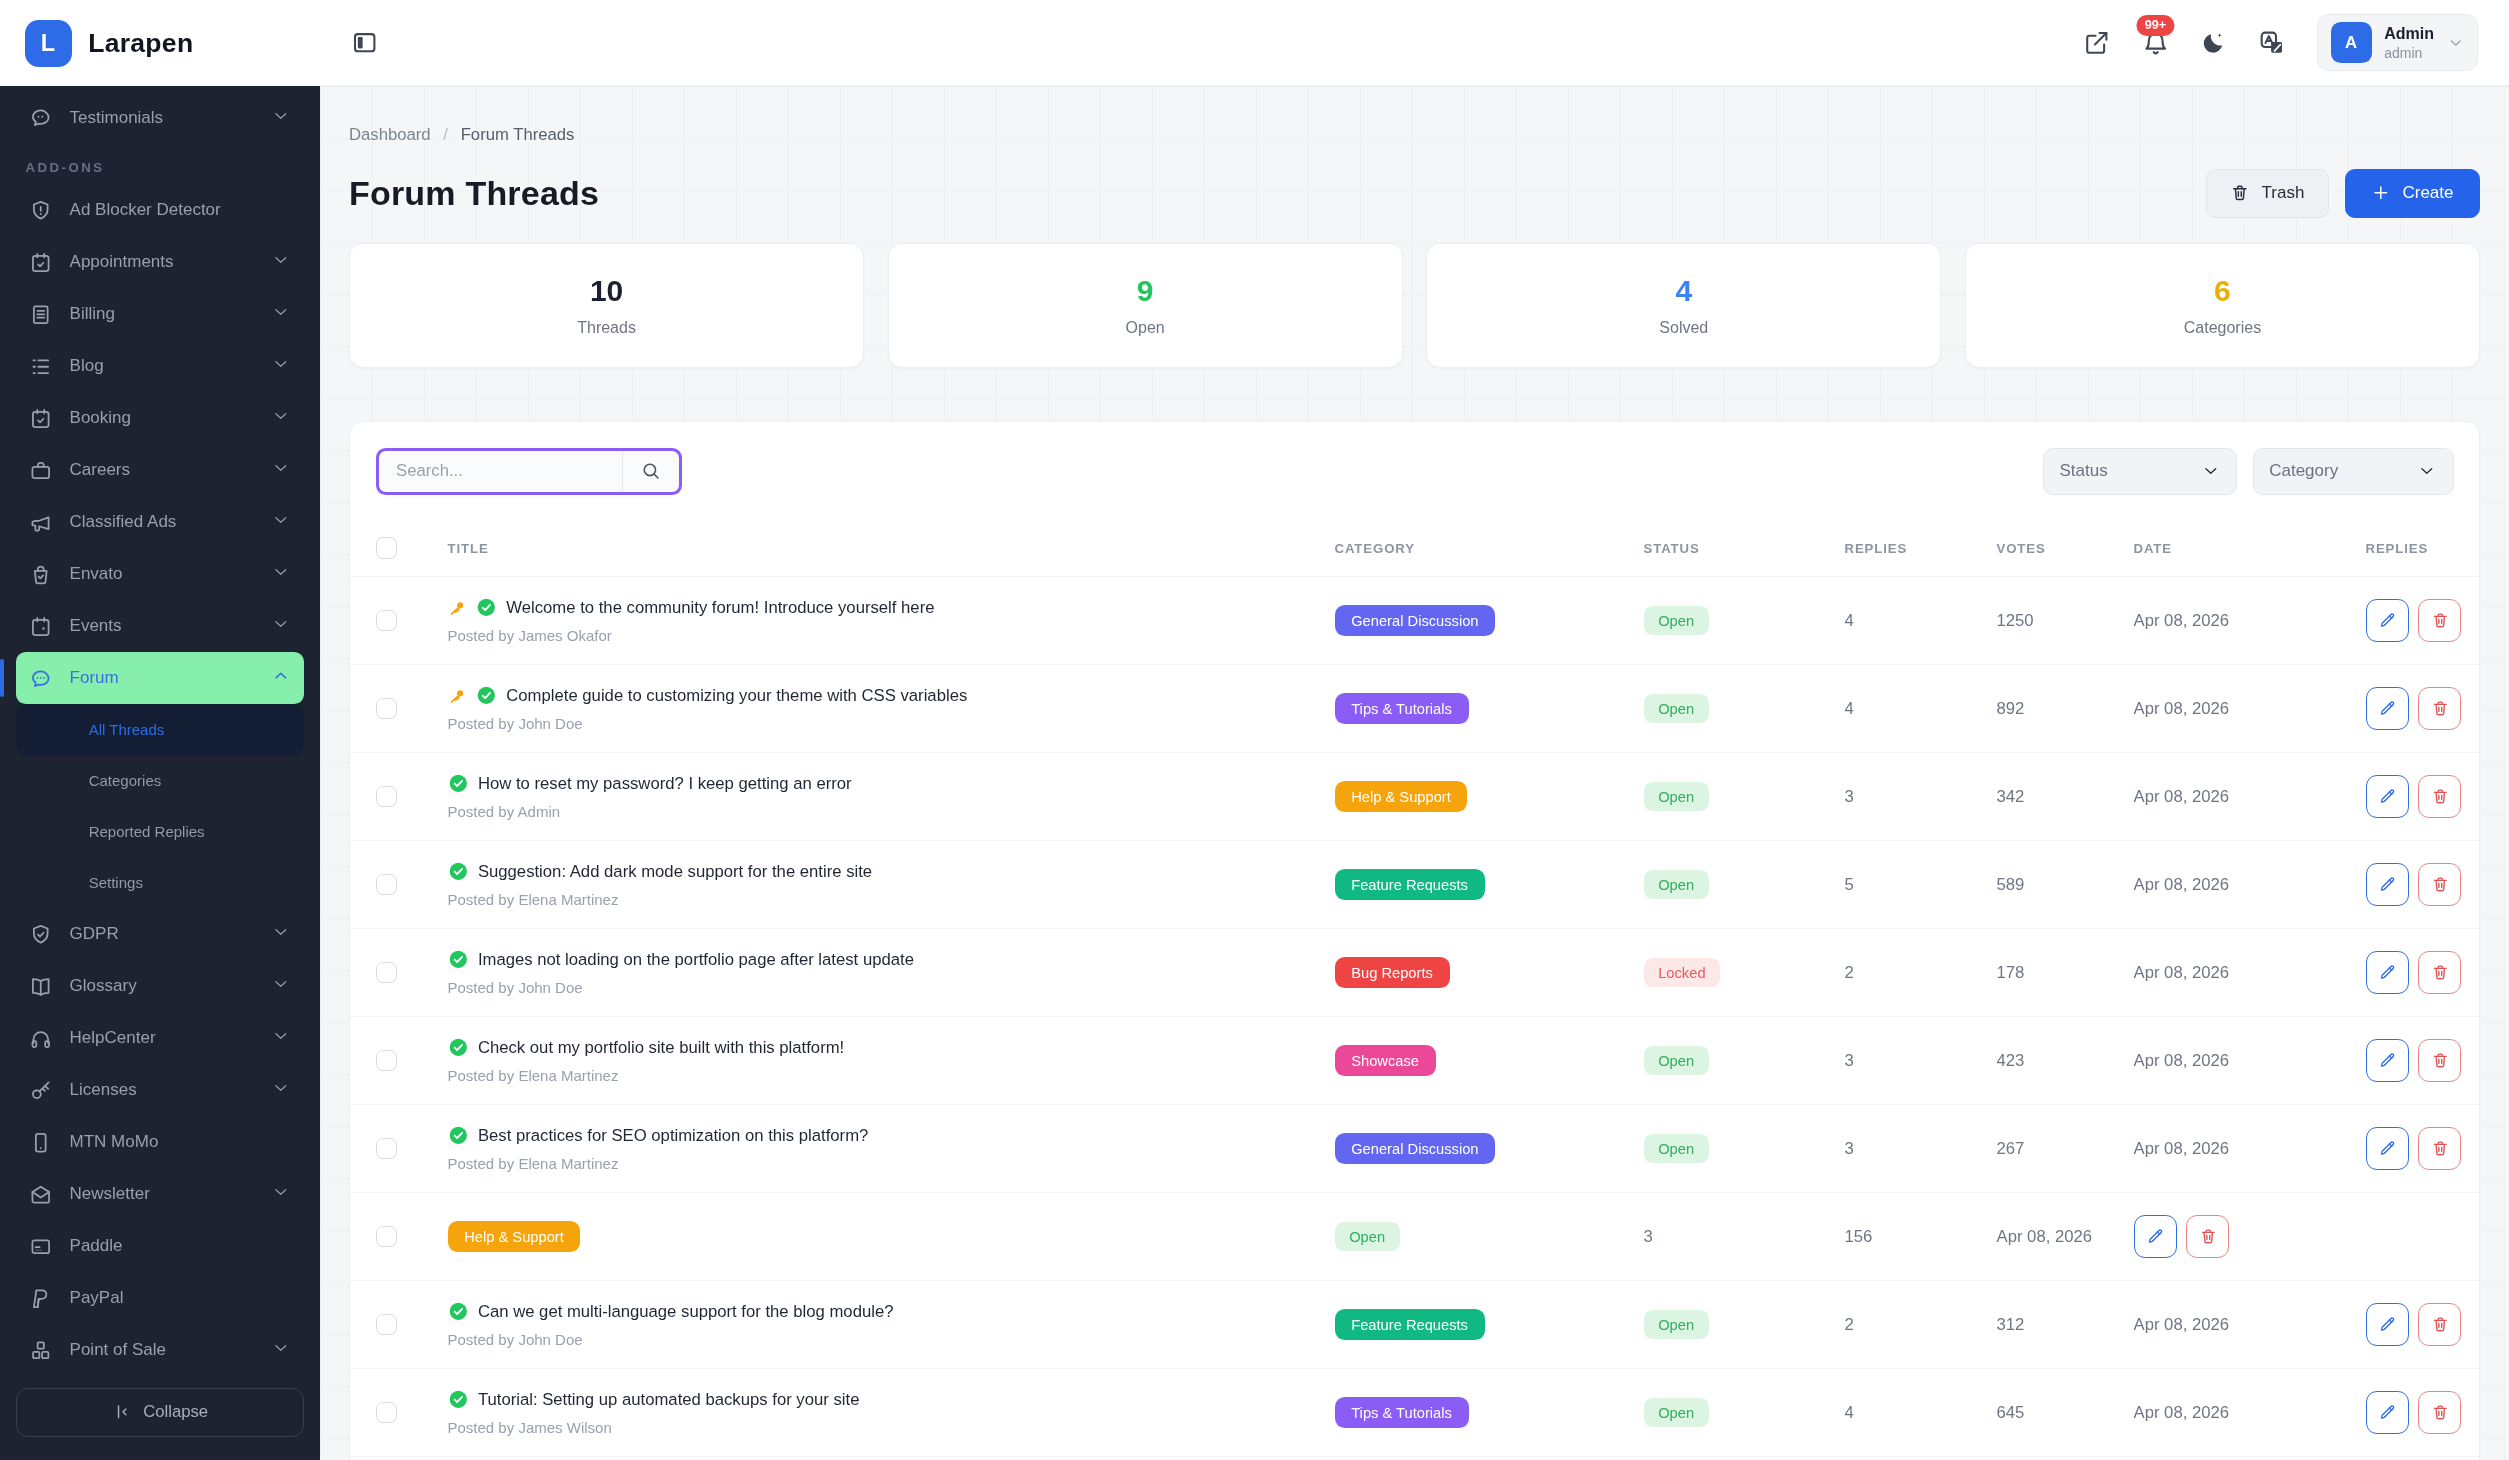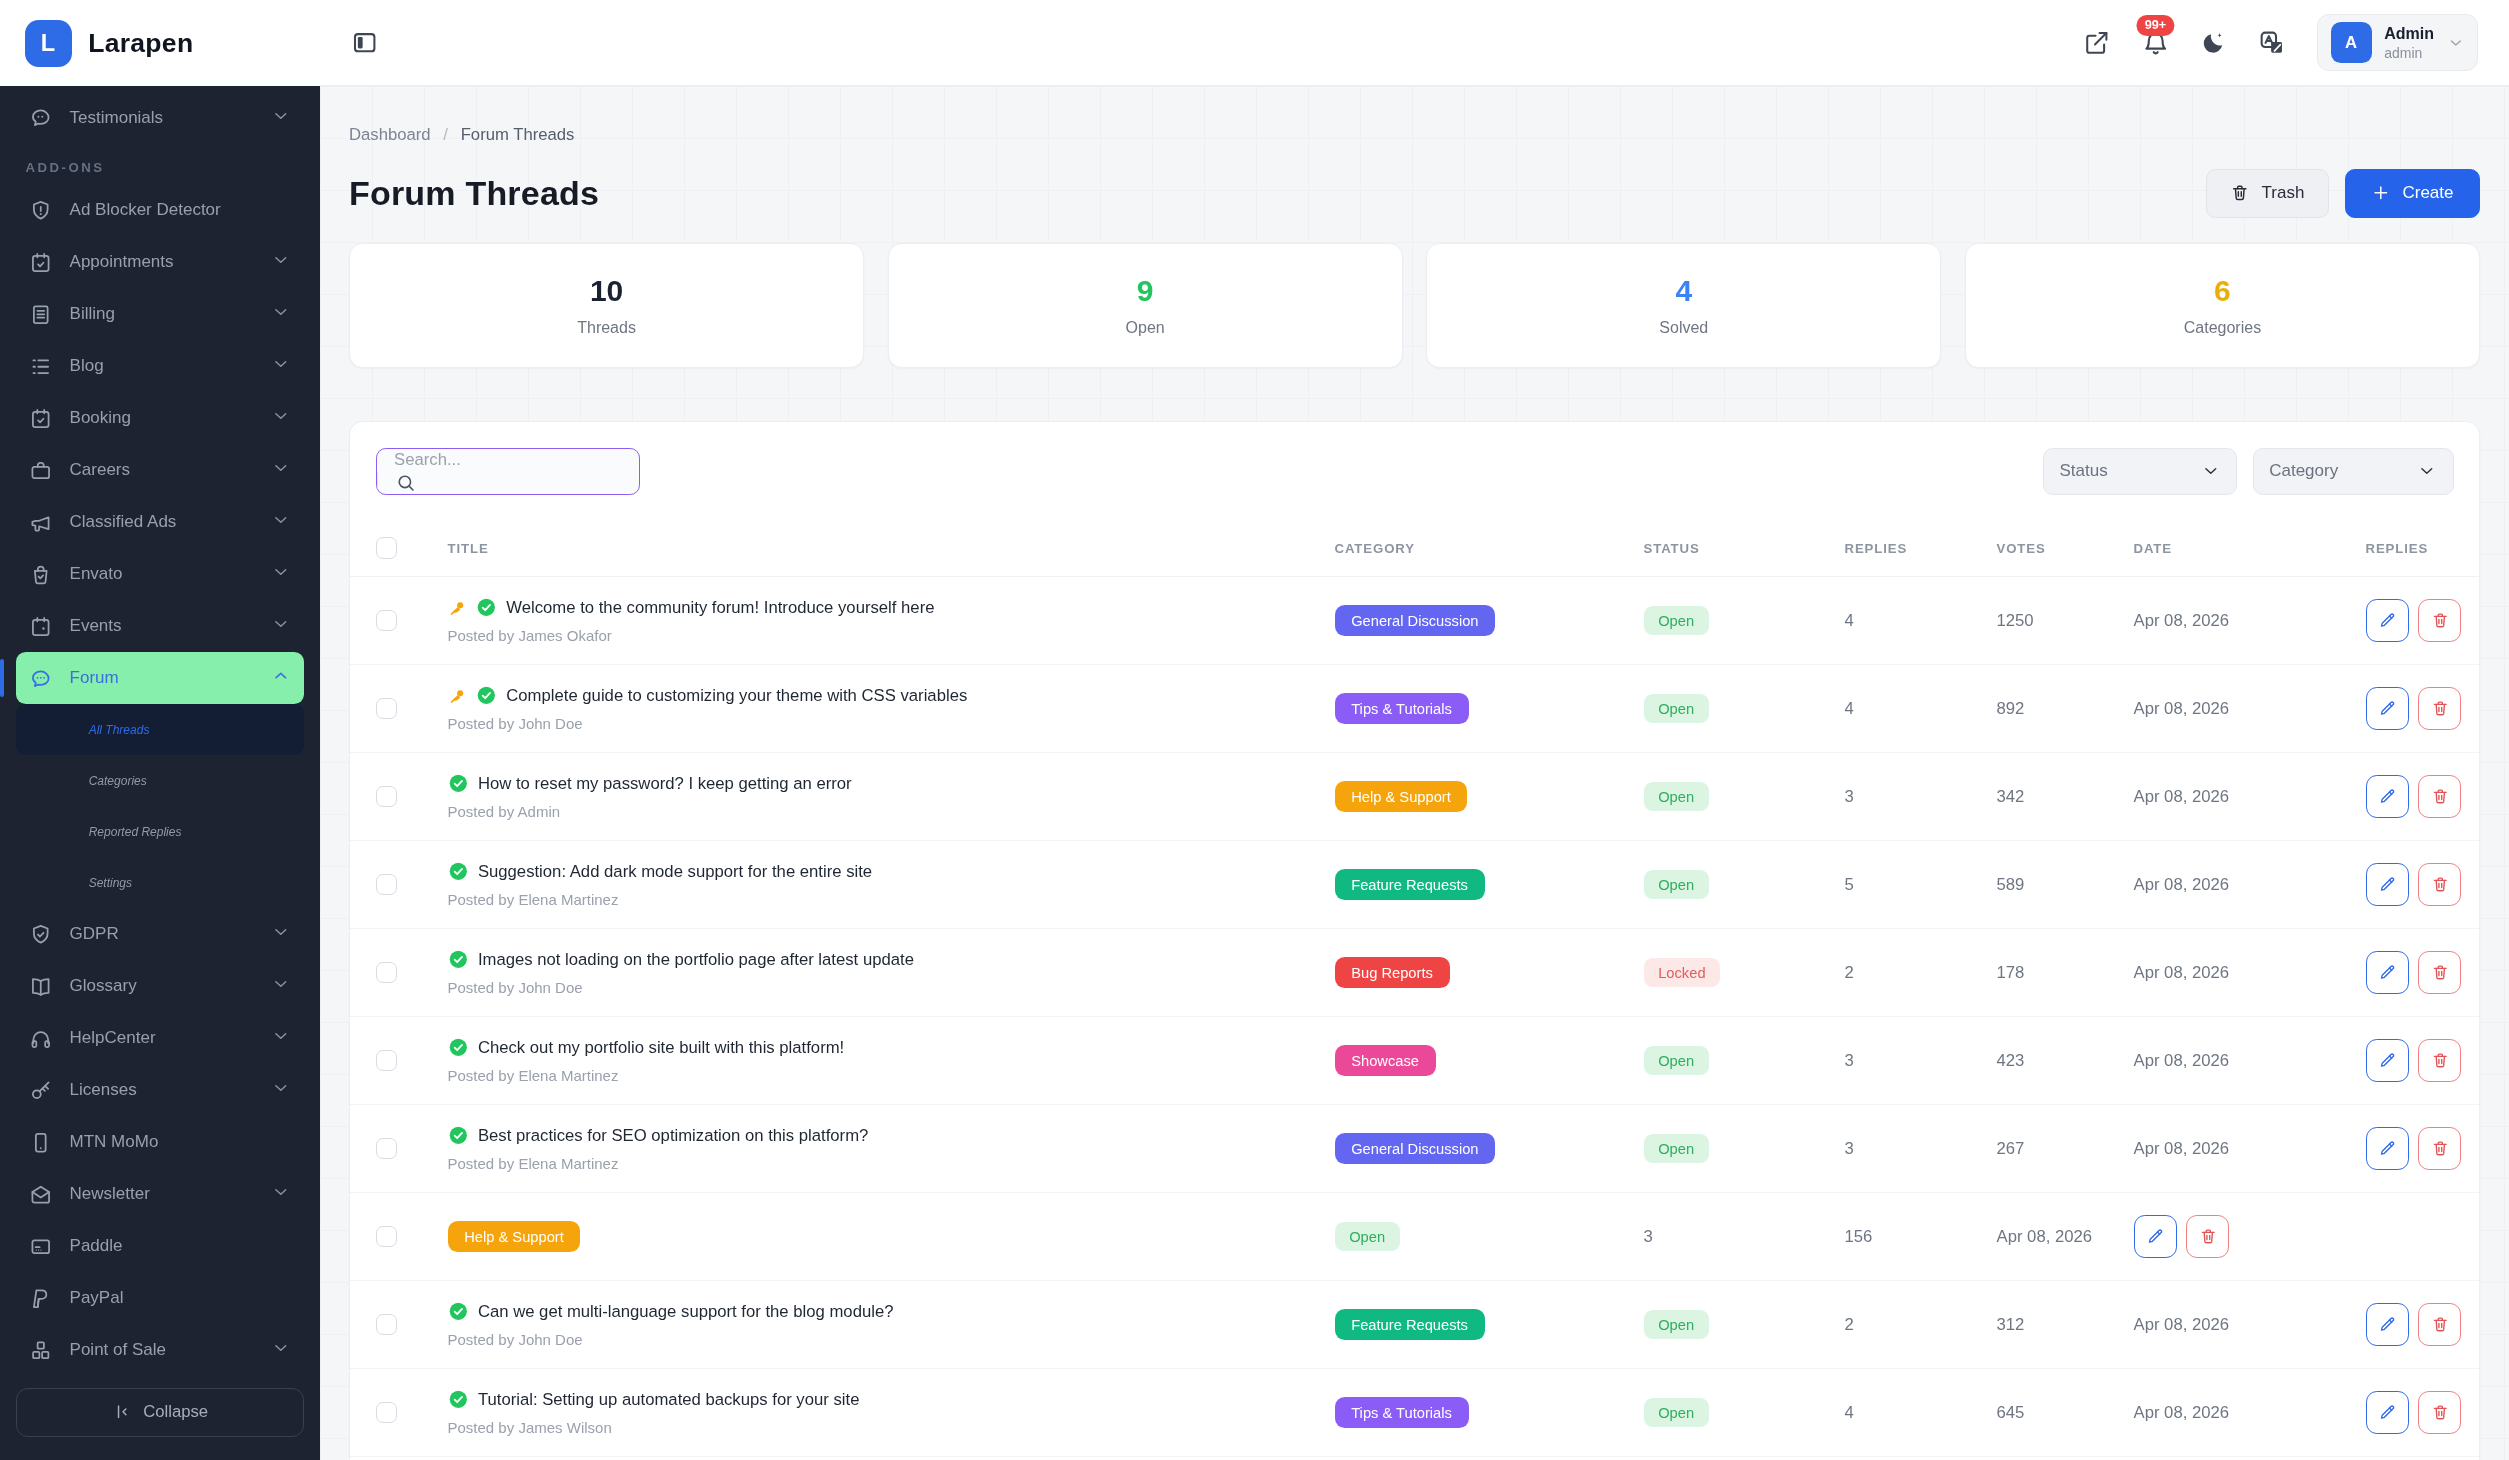--- a/index.html
+++ b/index.html
@@ -14,21 +14,21 @@
   .brand-name { font-size:26.5px; font-weight:700; color:#10151f; letter-spacing:0.3px; }
   .sidebar-nav { flex:1; overflow:hidden; padding:5.9px 15.7px 0; }
   .nav-item { position:relative; height:52px; display:flex; align-items:center; gap:16.7px; padding:0 13.7px; border-radius:9.8px; color:#98a0ad; font-size:17px; cursor:pointer; }
   .nav-item svg { width:23.5px; height:23.5px; flex:none; }
   .nav-item .chev { margin-left:auto; color:#8a93a2; }
   .nav-item .chev svg { width:19.6px; height:19.6px; }
   .nav-item.active { background:#86efac; color:#3a6fe0; }
   .nav-item.active .chev { color:#3a6fe0; }
   .active-bar { position:absolute; left:-15.7px; top:6.9px; bottom:6.9px; width:3.9px; border-radius:2.9px; background:#2e6be6; }
   .nav-section { margin:15.7px 0 9.8px; padding:0 9.8px; font-size:13.2px; font-weight:700; letter-spacing:2.5px; color:#657083; }
-  .nav-sub { height:51px; display:flex; align-items:center; padding-left:73px; border-radius:9.8px; color:#929aa7; font-size:12px; cursor:pointer;font-style:italic; }
+  .nav-sub { height:51px; display:flex; align-items:center; padding-left:73px; border-radius:9.8px; color:#929aa7; font-size:15px; cursor:pointer; }
   .nav-sub.active { background:#131e35; color:#2e6be6; }
   .sidebar-footer { flex:none; padding:15.7px 15.7px 23.5px; }
   .collapse-btn { width:100%; height:49px; background:transparent; border:1px solid #394150; border-radius:11.8px; color:#a7aeb9; font-size:16.7px; font-family:inherit; display:flex; align-items:center; justify-content:center; gap:11.8px; cursor:pointer; }
   .collapse-btn svg { width:19.6px; height:19.6px; }
 
   
   .shell { flex:1; display:flex; flex-direction:column; min-width:0; }
   .topbar { height:86px; flex:none; background:#fff; border-bottom:1px solid #ecedf0; display:flex; align-items:center; padding:0 31px; }
   .icon-btn { color:#3f4653; display:flex; align-items:center; justify-content:center; cursor:pointer; background:none; border:none; }
   .icon-btn svg { width:27.4px; height:27.4px; }
@@ -60,21 +60,21 @@
   .btn-create { background:#2563eb; border:1px solid #2563eb; color:#fff; padding:0 25.5px; }
 
   .stats-row { margin-top:25.5px; display:grid; grid-template-columns:repeat(4,1fr); gap:23.5px; }
   .stat-card { background:#fff; border:1px solid #eceef1; border-radius:13.7px; height:125px; display:flex; flex-direction:column; align-items:center; justify-content:center; box-shadow:0 1px 2px rgba(16,24,40,.04); }
   .stat-value { font-size:30px; font-weight:700; }
   .stat-label { font-size:16px; color:#6e7683; margin-top:10.8px; }
 
   
   .panel { margin-top:53px; background:#fff; border:1px solid #eceef1; border-radius:13.7px; box-shadow:0 1px 2px rgba(16,24,40,.04); height:1078px; }
   .panel-filters { display:flex; align-items:center; justify-content:space-between; padding:25.5px; }
-  .search-group { display:flex; align-items:stretch; width:264px; height:47px; background:#fafbfc; border:1px solid #8b5cf6; border-radius:9.8px; overflow:hidden;flex-direction:column; }
+  .search-group { display:flex; align-items:stretch; width:306px; height:47px; background:#fafbfc; border:3px solid #8b5cf6; border-radius:9.8px; overflow:hidden; }
   .search-input { flex:1; min-width:0; border:none; outline:none; background:transparent; padding:0 17.6px; font-size:16.7px; font-family:inherit; color:#374151; }
   .search-input::placeholder { color:#9aa1ac; }
   .search-btn { width:57px; flex:none; border:none; border-left:1px solid #e4e6ea; background:transparent; color:#4b5563; display:flex; align-items:center; justify-content:center; cursor:pointer; }
   .search-btn svg { width:21.6px; height:21.6px; }
   .filter-selects { display:flex; gap:15.7px; }
   .select { height:47px; display:flex; align-items:center; justify-content:space-between; background:#f2f3f6; border:1px solid #e4e6ea; border-radius:9.8px; padding:0 15.7px; color:#6b7280; font-size:17px; cursor:pointer; }
   .select .chev { color:#2b3340; display:flex; }
   .select .chev svg { width:19.6px; height:19.6px; }
   .select-status { width:194px; }
   .select-category { width:201px; }

